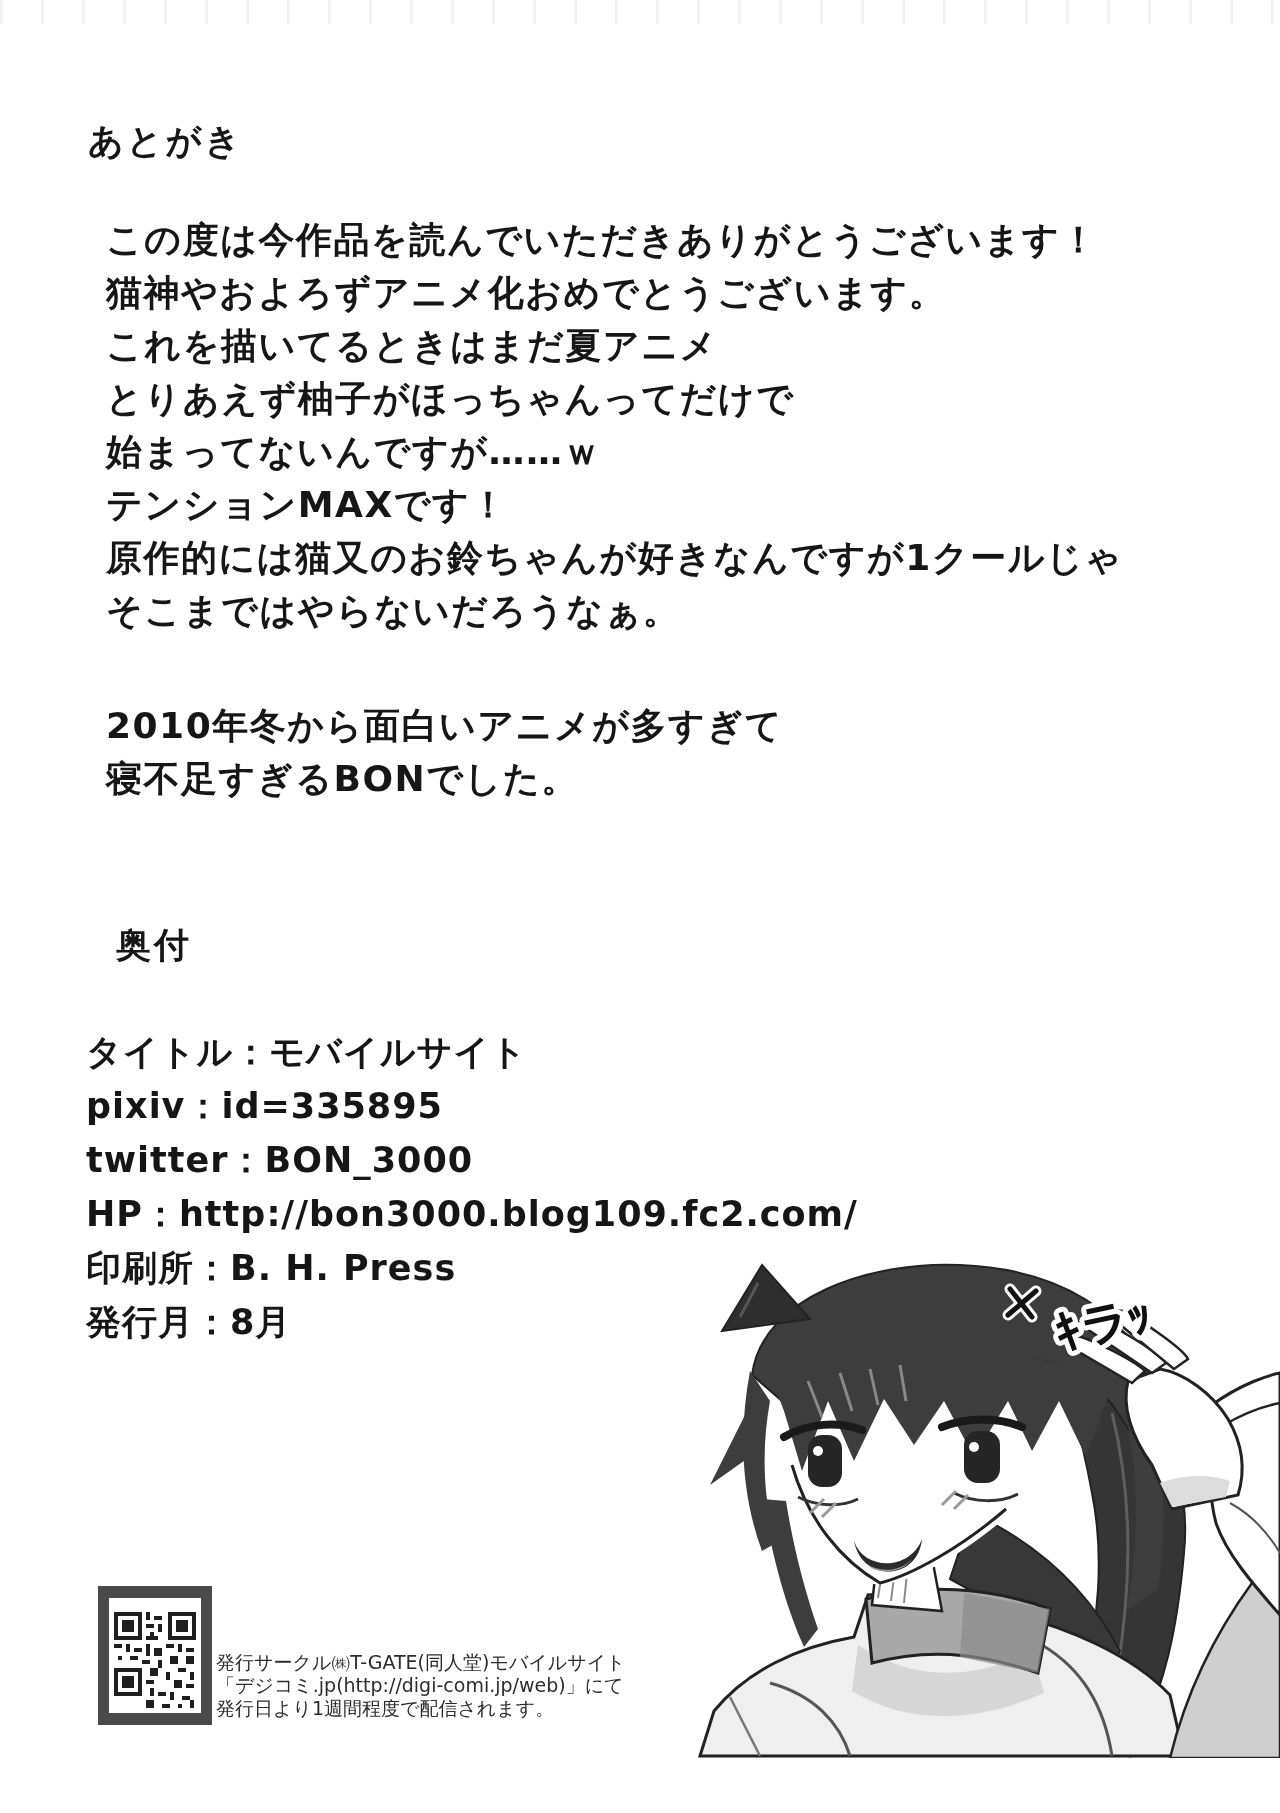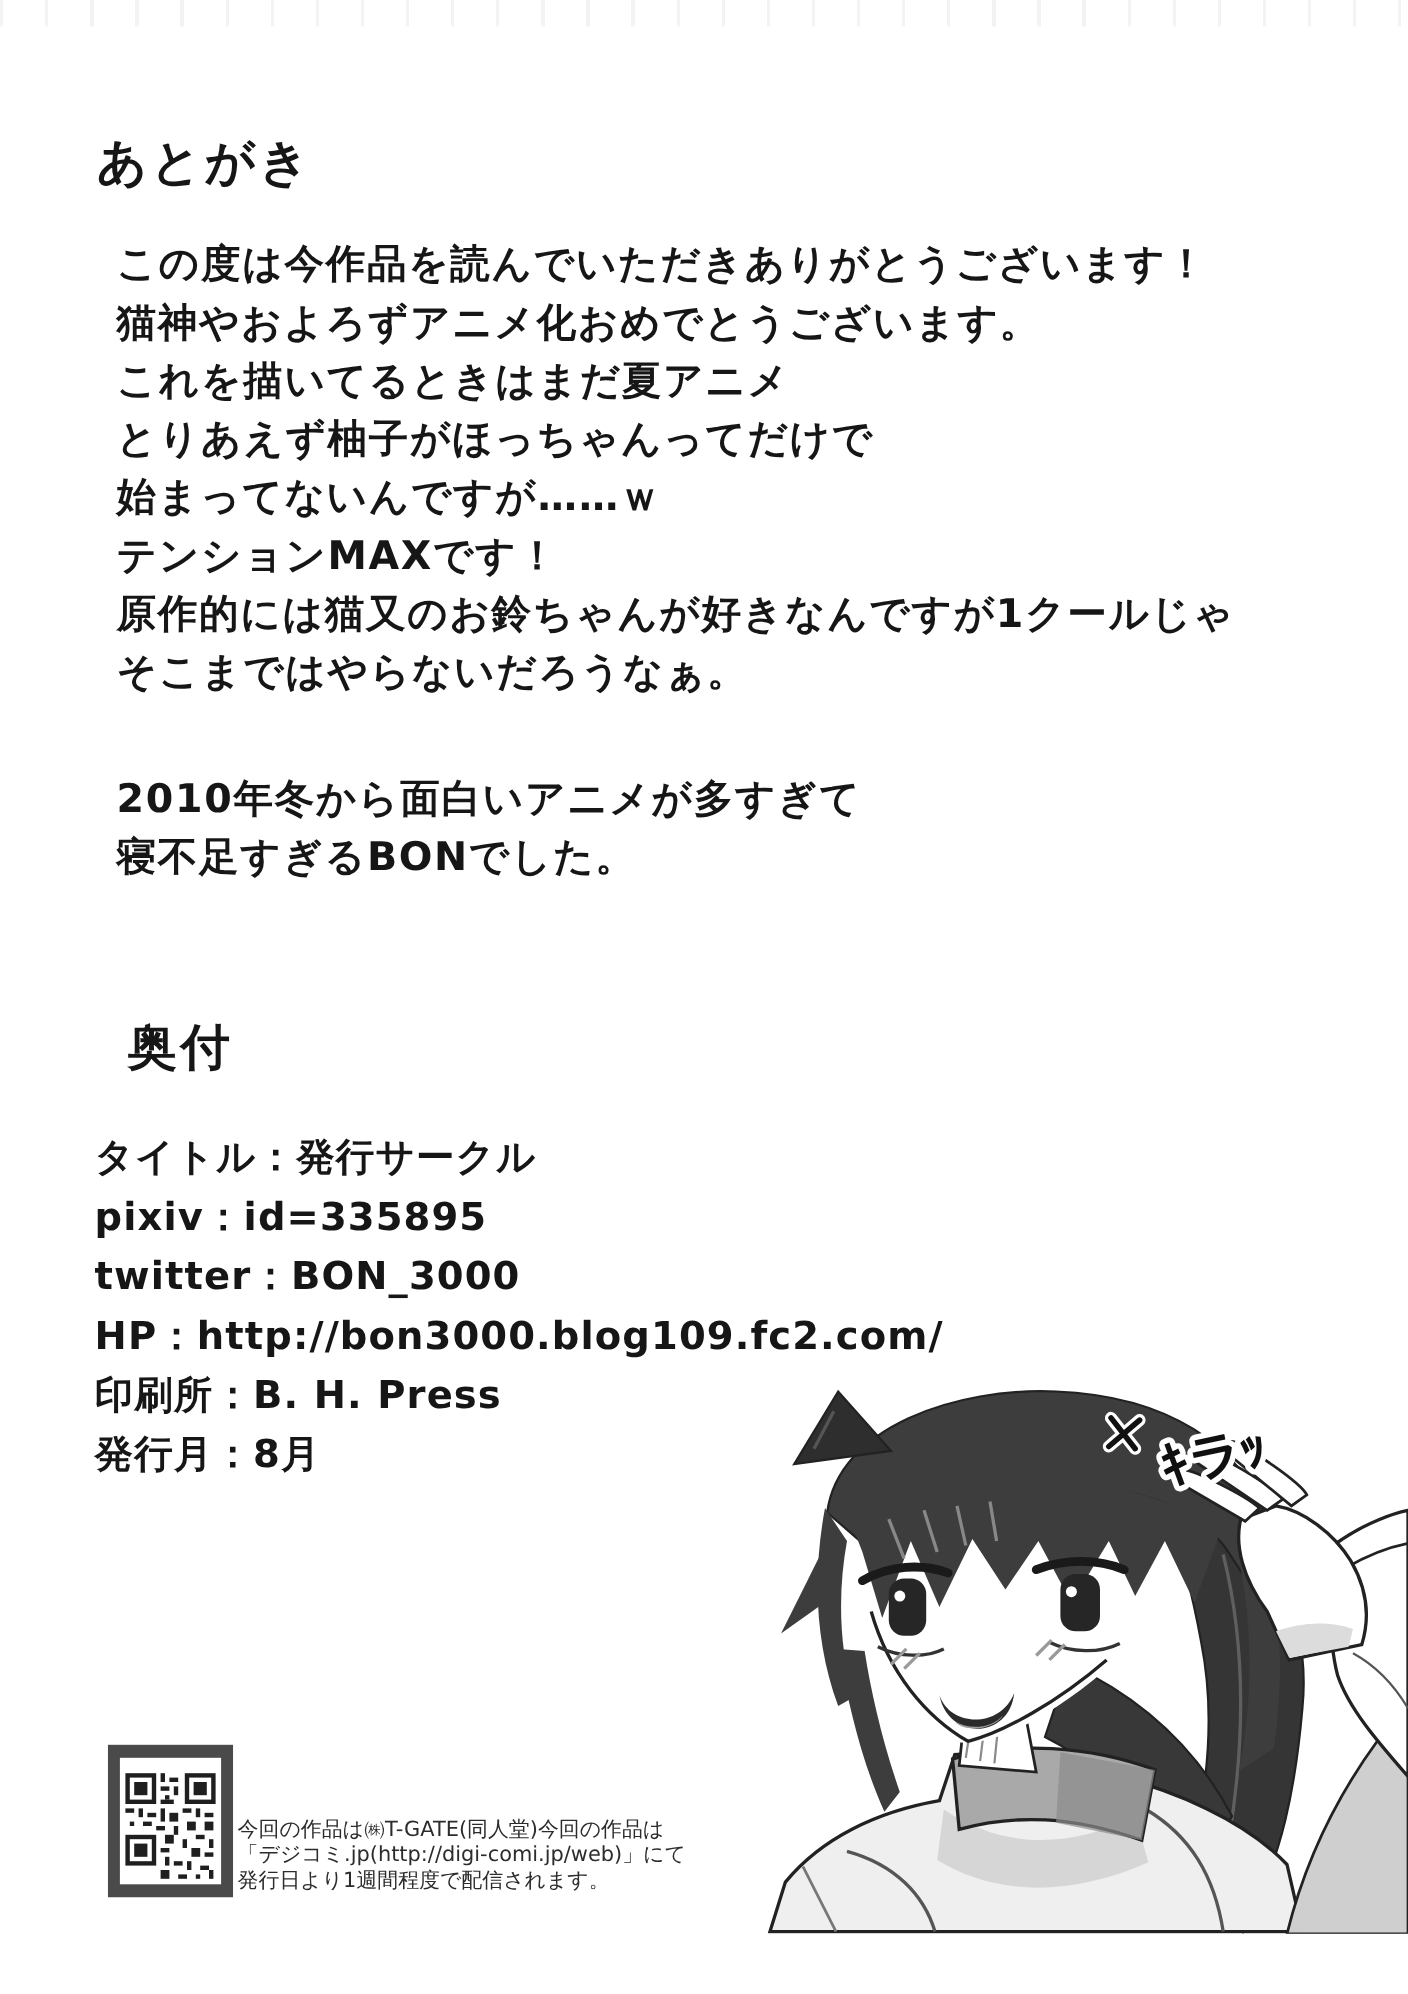--- a/index.html
+++ b/index.html
@@ -12,21 +12,21 @@
     font-family:"DejaVu Sans","Liberation Sans",sans-serif;
     color:#161616;
   }
   .scan-noise{
     position:absolute;top:0;left:0;right:0;height:24px;
     background:repeating-linear-gradient(90deg, rgba(40,40,40,.10) 0 3px, transparent 3px 41px);
     opacity:.55;
   }
   .heading{
     position:absolute;left:88px;
-    font-size:45px;font-weight:700;letter-spacing:3px;
+    font-size:35px;font-weight:700;letter-spacing:3px;
     white-space:pre;
   }
   .jp-block{position:absolute;left:86px;margin-left:20px;}
   .jp-line{
     height:53px;display:flex;align-items:center;
     font-size:36px;font-weight:700;letter-spacing:1.5px;
     white-space:pre;
   }
   .colophon-block{position:absolute;left:86px;z-index:3;}
   .colophon-line{
@@ -168,21 +168,21 @@
         <path d="M398,36 L420,64 M424,38 L396,62" stroke="#ffffff" stroke-width="11" stroke-linecap="round"></path>
         <path d="M398,36 L420,64 M424,38 L396,62" stroke="#111" stroke-width="5" stroke-linecap="round"></path>
       </g>
       <g transform="translate(448,98) rotate(-12)">
         <text class="sfx-text">ｷラｯ</text>
       </g>
     </svg>
   </div>
 
   <div class="colophon-block" style="top:1025px;">
-    <div class="colophon-line">タイトル：発行サークル</div>
+    <div class="colophon-line">タイトル：モバイルサイト</div>
     <div class="colophon-line">pixiv：id=335895</div>
     <div class="colophon-line">twitter：BON_3000</div>
     <div class="colophon-line">HP：http://bon3000.blog109.fc2.com/</div>
     <div class="colophon-line">印刷所：B. H. Press</div>
     <div class="colophon-line">発行月：8月</div>
   </div>
 
   <div class="qr-wrap">
     <svg width="114" height="139" viewBox="0 0 114 139">
       <rect x="0" y="0" width="114" height="139" fill="#4a4a4a"></rect>
@@ -232,18 +232,18 @@
         <rect x="84" y="110" width="8" height="4"></rect>
           <rect x="48" y="114" width="8" height="8"></rect>
         <rect x="64" y="118" width="8" height="4"></rect>
           <rect x="80" y="118" width="4" height="4"></rect>
         <rect x="92" y="114" width="4" height="8"></rect>
       </g>
     </svg>
   </div>
 
   <div class="notes-block">
-    <div class="note-line">今回の作品は㈱T-GATE(同人堂)今回の作品は</div>
+    <div class="note-line">発行サークル㈱T-GATE(同人堂)モバイルサイト</div>
     <div class="note-line">「デジコミ.jp(http://digi-comi.jp/web)」にて</div>
     <div class="note-line">発行日より1週間程度で配信されます。</div>
   </div>
 
 </div>
 
 </body></html>

